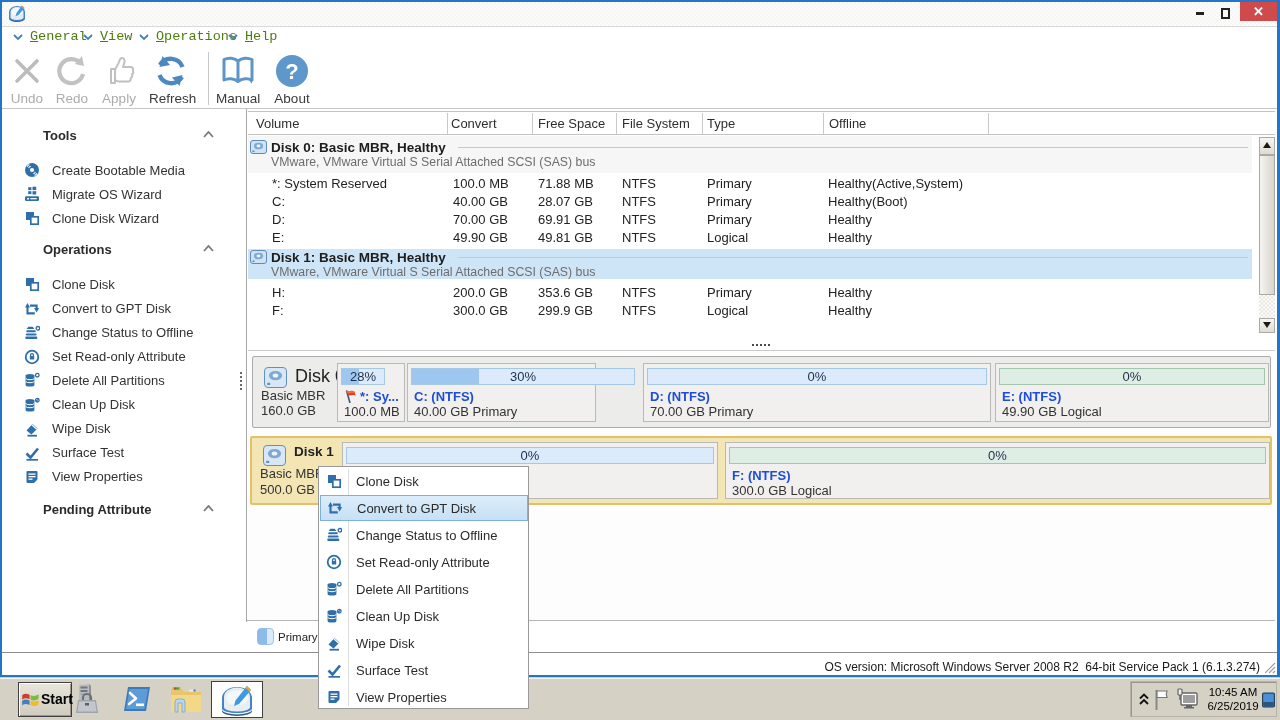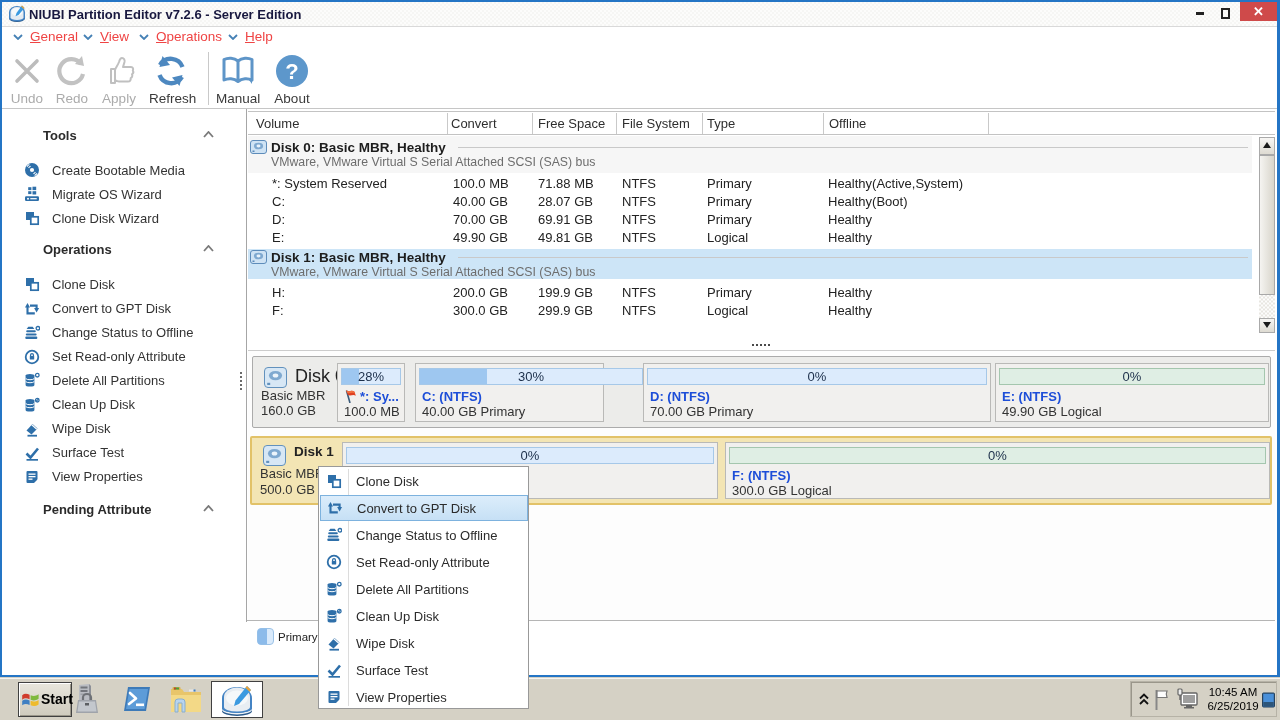--- a/index.html
+++ b/index.html
@@ -12,21 +12,21 @@
   border-left:2px solid #2475c5; border-right:3px solid #2475c5; border-top:2px solid #2475c5; border-bottom:2px solid #2475c5; }
 
 #titlebar { position:absolute; left:0; top:0; width:1275px; height:25px; background:repeating-conic-gradient(#fcfcfb 0% 25%, #f6f6f4 0% 50%) 0 0/4px 4px; border-bottom:1px solid #d9d9d9; }
 #title-ico { position:absolute; left:6px; top:2px; width:19px; height:19px; }
 #title-txt { position:absolute; left:27px; top:5px; font-size:13px; font-weight:bold; color:#18183f; }
 #btn-min { position:absolute; left:1194px; top:10px; width:8px; height:3px; background:#222; }
 #btn-max { position:absolute; left:1219px; top:6px; width:9px; height:11px; border:2px solid #222; }
 #btn-close { position:absolute; left:1238px; top:0px; width:37px; height:19px; background:#cf4a4a; color:#fff; text-align:center; font-weight:bold; font-size:13px; line-height:19px; }
 
 #menubar { position:absolute; left:0; top:26px; width:1275px; height:20px; background:#fff; }
-.mitem { position:absolute; top:1px; color:#ef4444; font-size:13.5px; }
+.mitem { position:absolute; top:1px; color:#4d7c0f; font-size:13.5px;font-family:Liberation Mono, monospace; }
 .chev { position:absolute; top:6px; width:10px; height:6px; }
 
 #toolbar { position:absolute; left:0; top:46px; width:1275px; height:61px; background:#fff; border-bottom:1px solid #c6c6c6; }
 .tbtn { position:absolute; top:6px; width:44px; text-align:center; }
 .tbtn svg { display:block; margin:0 auto; }
 .tlbl { margin-top:3px; font-size:13.5px; color:#3a3a3a;text-align:center; }
 .tlbl.dis { color:#ababab; }
 #tb-sep { position:absolute; left:206px; top:4px; width:1px; height:53px; background:#c9c9c9; }
 
 #sidebar { position:absolute; left:0; top:107px; width:245px; height:513px; background:#fff; border-right:1px solid #a6a6a6; }
@@ -93,21 +93,20 @@
 <div id="win">
   <div id="titlebar">
     <svg id="title-ico" viewBox="0 0 19 19">
           <ellipse cx="9" cy="14.5" rx="8" ry="3.5" fill="#2a5a8c"></ellipse>
           <path d="M1 8 A 8 6 0 0 1 17 8 L17 14 A 8 3.2 0 0 1 1 14 Z" fill="#4484c4"></path>
           <path d="M2.5 8 A 6.5 5 0 0 1 15.5 8 L15.5 13.5 A 6.5 2.6 0 0 1 2.5 13.5 Z" fill="#e4ebf2"></path>
           <ellipse cx="9" cy="8" rx="5.5" ry="4" fill="#f6f9fb"></ellipse>
           <path d="M14 1.5 L16.5 4 L10.5 11 L7.5 12.2 L8.5 9 Z" fill="#3b9ae0"></path>
           <path d="M14 1.5 L16.5 4 L15.6 5.1 L13.1 2.6 Z" fill="#e8a33d"></path>
         </svg>
-    <div id="title-txt">NIUBI Partition Editor v7.2.6 - Server Edition</div>
     <div id="btn-min"></div>
     <div id="btn-max"></div>
     <div id="btn-close">✕</div>
   </div>
   <div id="menubar">
     <svg class="chev" style="left:11px" viewBox="0 0 10 6">
           <path d="M1 1 L5 5 L9 1" fill="none" stroke="#4581b5" stroke-width="1.8"></path>
         </svg>
     <div class="mitem" style="left:28px"><u>G</u>eneral</div>
     <svg class="chev" style="left:81px" viewBox="0 0 10 6">
@@ -341,21 +340,21 @@
             <ellipse cx="8.5" cy="6" rx="2" ry="1.4" fill="#e8f2fa"></ellipse>
             <rect x="2.5" y="10.5" width="2" height="1.5" fill="#5d8cba"></rect>
           </svg>
       <div class="dtitle">Disk 1: Basic MBR, Healthy</div>
       <div class="dline" style="left:210px; width:790px"></div>
       <div class="dsub">VMware, VMware Virtual S Serial Attached SCSI (SAS) bus</div>
     </div>
     <div class="trow" style="top:175px">
           <span style="left:24px">H:</span>
           <span style="left:205px">200.0 GB</span>
-          <span style="left:290px">199.9 GB</span>
+          <span style="left:290px">353.6 GB</span>
           <span style="left:374px">NTFS</span>
           <span style="left:459px">Primary</span>
           <span style="left:580px">Healthy</span>
         </div>
     <div class="trow" style="top:193px">
           <span style="left:24px">F:</span>
           <span style="left:205px">300.0 GB</span>
           <span style="left:290px">299.9 GB</span>
           <span style="left:374px">NTFS</span>
           <span style="left:459px">Logical</span>
@@ -386,29 +385,29 @@
         <svg class="abs" style="left:11px; top:10px; width:23px; height:21px" viewBox="0 0 23 21">
               <rect x="0.5" y="0.5" width="22" height="20" rx="3.5" fill="#d7e7f5" stroke="#6291bd"></rect>
               <ellipse cx="11.5" cy="8.6" rx="6.6" ry="4.7" fill="#7fa9d0"></ellipse>
               <ellipse cx="11.5" cy="8.6" rx="2.8" ry="2" fill="#ecf4fb"></ellipse>
               <rect x="3.2" y="15.8" width="3" height="2.2" fill="#6291bd"></rect>
             </svg>
         <div class="abs" style="left:42px; top:9px; font-weight:normal; font-size:18px">Disk 0</div>
         <div class="abs" style="left:8px; top:31px; font-size:13px; color:#333">Basic MBR</div>
         <div class="abs" style="left:8px; top:46px; font-size:13px; color:#333">160.0 GB</div>
         <div class="part" style="left:84px; width:68px">
-          <div class="pbar" style="width:60px"><div class="pfill" style="width:17px"></div><span style="position:relative">28%</span></div>
+          <div class="pbar" style="width:44px"><div class="pfill" style="width:17px"></div><span style="position:relative">28%</span></div>
           <div class="pl1"><svg style="width:15px;height:14px;vertical-align:-2px;margin-right:1px" viewBox="0 0 15 14">
                   <path d="M2.5 1.5 L6 14" stroke="#3a5a7a" stroke-width="1.6"></path>
                   <path d="M2.2 1.2 C5 3.5 7.5 0.5 10.5 2.8 L11.8 6.8 C9 4.8 6.5 7.8 3.8 5.8 Z" fill="#e04020"></path>
                   <path d="M2.2 1.2 C5 3.5 7.5 0.5 10.5 2.8 L11 4.6 C8.2 2.6 5.6 5.6 2.9 3.4 Z" fill="#f07040"></path>
                 </svg>*: Sy...</div>
           <div class="pl2">100.0 MB</div>
         </div>
-        <div class="part" style="left:162px; width:189px">
+        <div class="part" style="left:154px; width:189px">
           <div class="pbar" style="width:224px"><div class="pfill" style="width:67px"></div><span style="position:relative">30%</span></div>
           <div class="pl1">C: (NTFS)</div>
           <div class="pl2">40.00 GB Primary</div>
         </div>
         <div class="part" style="left:390px; width:348px">
           <div class="pbar" style="width:340px">0%</div>
           <div class="pl1">D: (NTFS)</div>
           <div class="pl2">70.00 GB Primary</div>
         </div>
         <div class="part" style="left:742px; width:274px">
@@ -438,20 +437,26 @@
       </div>
     </div>
   </div>
   <div id="legendrow">
     <svg class="abs" style="left:10px; top:7px; width:17px; height:17px" viewBox="0 0 17 17">
           <rect x="0.5" y="0.5" width="16" height="16" rx="3.5" fill="#d9eafb" stroke="#9cc2e6"></rect>
           <path d="M4 0.5 L10 0.5 L10 16.5 L4 16.5 A 3.5 3.5 0 0 1 0.5 13 L0.5 4 A 3.5 3.5 0 0 1 4 0.5 Z" fill="#8cbbea"></path>
         </svg>
     <div class="abs" style="left:31px; top:10px; font-size:11.5px; color:#222">Primary</div>
   </div>
+  <div id="statusbar">
+        <svg class="abs" style="right:1px; bottom:1px; width:11px; height:11px" viewBox="0 0 11 11">
+          <path d="M10 0 L0 10 M10 4 L4 10 M10 8 L8 10" stroke="#9a9a9a" stroke-width="1.2"></path>
+        </svg>
+        <div id="ostext">OS version: Microsoft Windows Server 2008 R2&nbsp; 64-bit Service Pack 1 (6.1.3.274)</div>
+      </div>
 </div>
 <div id="taskbar">
   <div id="startbtn">
     <svg class="abs" style="left:2px; top:7px; width:19px; height:19px" viewBox="0 0 19 19">
       <path d="M1.2 5.2 C3.5 3.4 5.8 3.6 8.6 4.8 L8.6 9.3 C5.8 8.1 3.5 7.9 1.2 9.7 Z" fill="#d03c2c"></path>
       <path d="M9.6 5.2 C12.4 6.3 14.8 6.1 17.6 4.3 L17.6 8.8 C14.8 10.6 12.4 10.8 9.6 9.7 Z" fill="#7fb93e"></path>
       <path d="M1.2 10.8 C3.5 9 5.8 9.2 8.6 10.4 L8.6 14.9 C5.8 13.7 3.5 13.5 1.2 15.3 Z" fill="#3f7fc2"></path>
       <path d="M9.6 10.8 C12.4 11.9 14.8 11.7 17.6 9.9 L17.6 14.4 C14.8 16.2 12.4 16.4 9.6 15.3 Z" fill="#eebb2d"></path>
     </svg>
     <span>Start</span>

